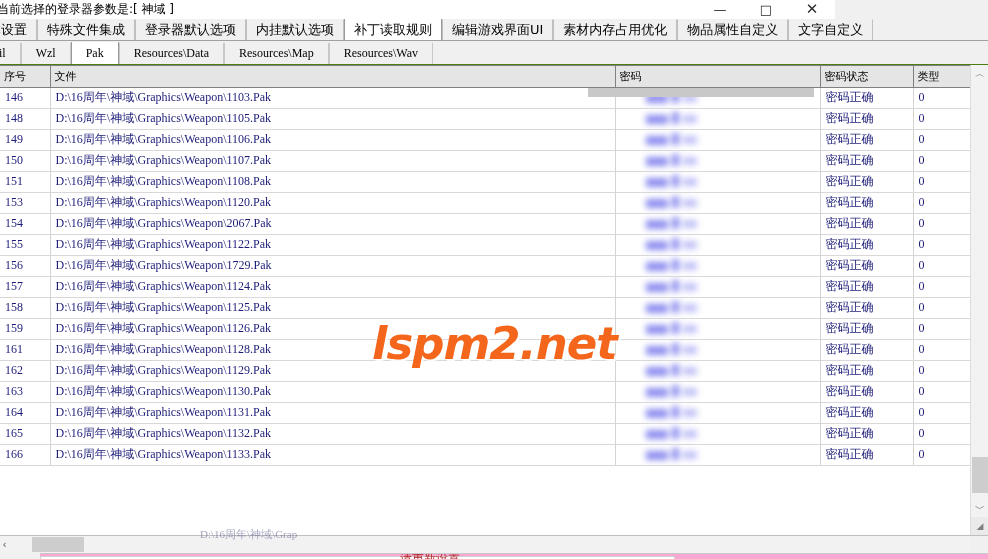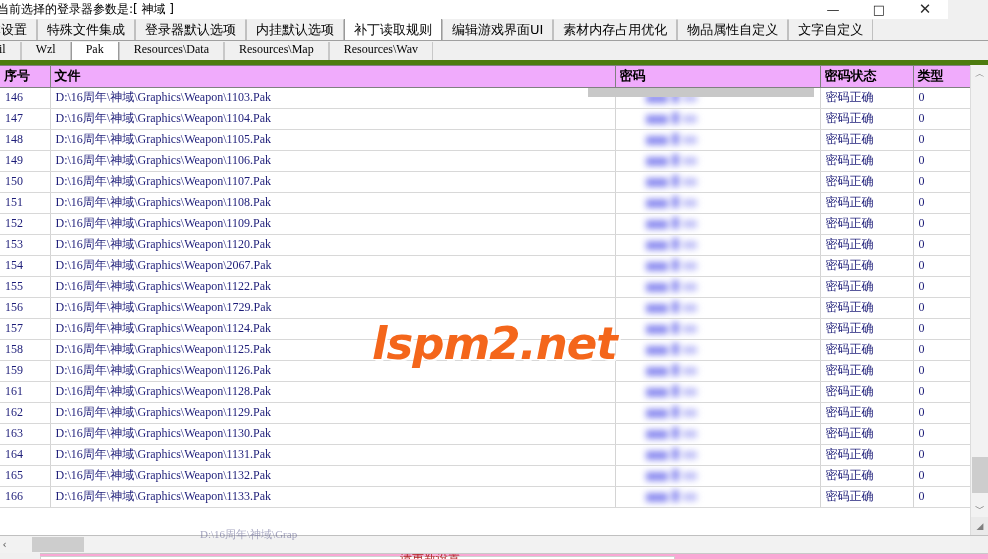--- a/index.html
+++ b/index.html
@@ -16,21 +16,21 @@
     width: 988px;
     height: 559px;
     background: #f0f0f0;
     overflow: hidden;
   }
 
   
   .titlebar {
     position: absolute;
     left: 0; top: 0;
-    width: 948px; height: 19px;
+    width: 835px; height: 19px;
     background: #ffffff;
     text-decoration: underline;
   }
   .titlebar-text {
     position: absolute;
     left: -3px; top: 1px;
     font-size: 12px;
     color: #000000;
     white-space: nowrap;
     font-family: "DejaVu Sans", sans-serif;
@@ -88,21 +88,21 @@
     position: relative;
     z-index: 3;
   }
 
   
   .subtabstrip {
     position: absolute;
     left: 0; top: 42px;
     width: 988px; height: 23px;
     background: #f0f0f0;
-    border-bottom: 5px solid #4d7c0f;
+    border-bottom: 1px solid #4d7c0f;
     display: flex;
     align-items: flex-end;
     overflow: hidden;
   }
   .subtab {
     height: 21px;
     padding: 0 14px;
     display: flex; align-items: center;
     justify-content: center;
     font-size: 12px;
@@ -137,26 +137,26 @@
     overflow: hidden;
   }
   table.grid {
     border-collapse: collapse;
     table-layout: fixed;
     width: 970px;
     background: #ffffff;
   }
   table.grid th {
     height: 21px;
-    background: #f0abfc;
+    background: #e5e5e5;
     border-right: 1px solid #808080;
     border-bottom: 1px solid #808080;
     text-align: left;
-    font-weight: bold;
-    font-size: 13px;
+    font-weight: normal;
+    font-size: 11px;
     color: #000;
     padding: 0 0 0 4px;
     font-family: "DejaVu Sans", sans-serif;
   }
   table.grid td {
     height: 21px;
     border-right: 1px solid #d4d4d4;
     border-bottom: 1px solid #d8d8d8;
     font-size: 12px;
     color: #1c1c78;
@@ -376,33 +376,20 @@
               <span class="blur-pw">
                 <i class="a"></i>
                 <i class="b"></i>
                 <i class="c"></i>
               </span>
             </td>
             <td class="c-state">密码正确</td>
             <td class="c-type">0</td>
           </tr>
           <tr>
-            <td class="c-idx">147</td>
-            <td class="c-file">D:\16周年\神域\Graphics\Weapon\1104.Pak</td>
-            <td class="c-pwd">
-              <span class="blur-pw">
-                <i class="a"></i>
-                <i class="b"></i>
-                <i class="c"></i>
-              </span>
-            </td>
-            <td class="c-state">密码正确</td>
-            <td class="c-type">0</td>
-          </tr>
-          <tr>
             <td class="c-idx">148</td>
             <td class="c-file">D:\16周年\神域\Graphics\Weapon\1105.Pak</td>
             <td class="c-pwd">
               <span class="blur-pw">
                 <i class="a"></i>
                 <i class="b"></i>
                 <i class="c"></i>
               </span>
             </td>
             <td class="c-state">密码正确</td>
@@ -430,33 +417,20 @@
                 <i class="b"></i>
                 <i class="c"></i>
               </span>
             </td>
             <td class="c-state">密码正确</td>
             <td class="c-type">0</td>
           </tr>
           <tr>
             <td class="c-idx">151</td>
             <td class="c-file">D:\16周年\神域\Graphics\Weapon\1108.Pak</td>
-            <td class="c-pwd">
-              <span class="blur-pw">
-                <i class="a"></i>
-                <i class="b"></i>
-                <i class="c"></i>
-              </span>
-            </td>
-            <td class="c-state">密码正确</td>
-            <td class="c-type">0</td>
-          </tr>
-          <tr>
-            <td class="c-idx">152</td>
-            <td class="c-file">D:\16周年\神域\Graphics\Weapon\1109.Pak</td>
             <td class="c-pwd">
               <span class="blur-pw">
                 <i class="a"></i>
                 <i class="b"></i>
                 <i class="c"></i>
               </span>
             </td>
             <td class="c-state">密码正确</td>
             <td class="c-type">0</td>
           </tr>

